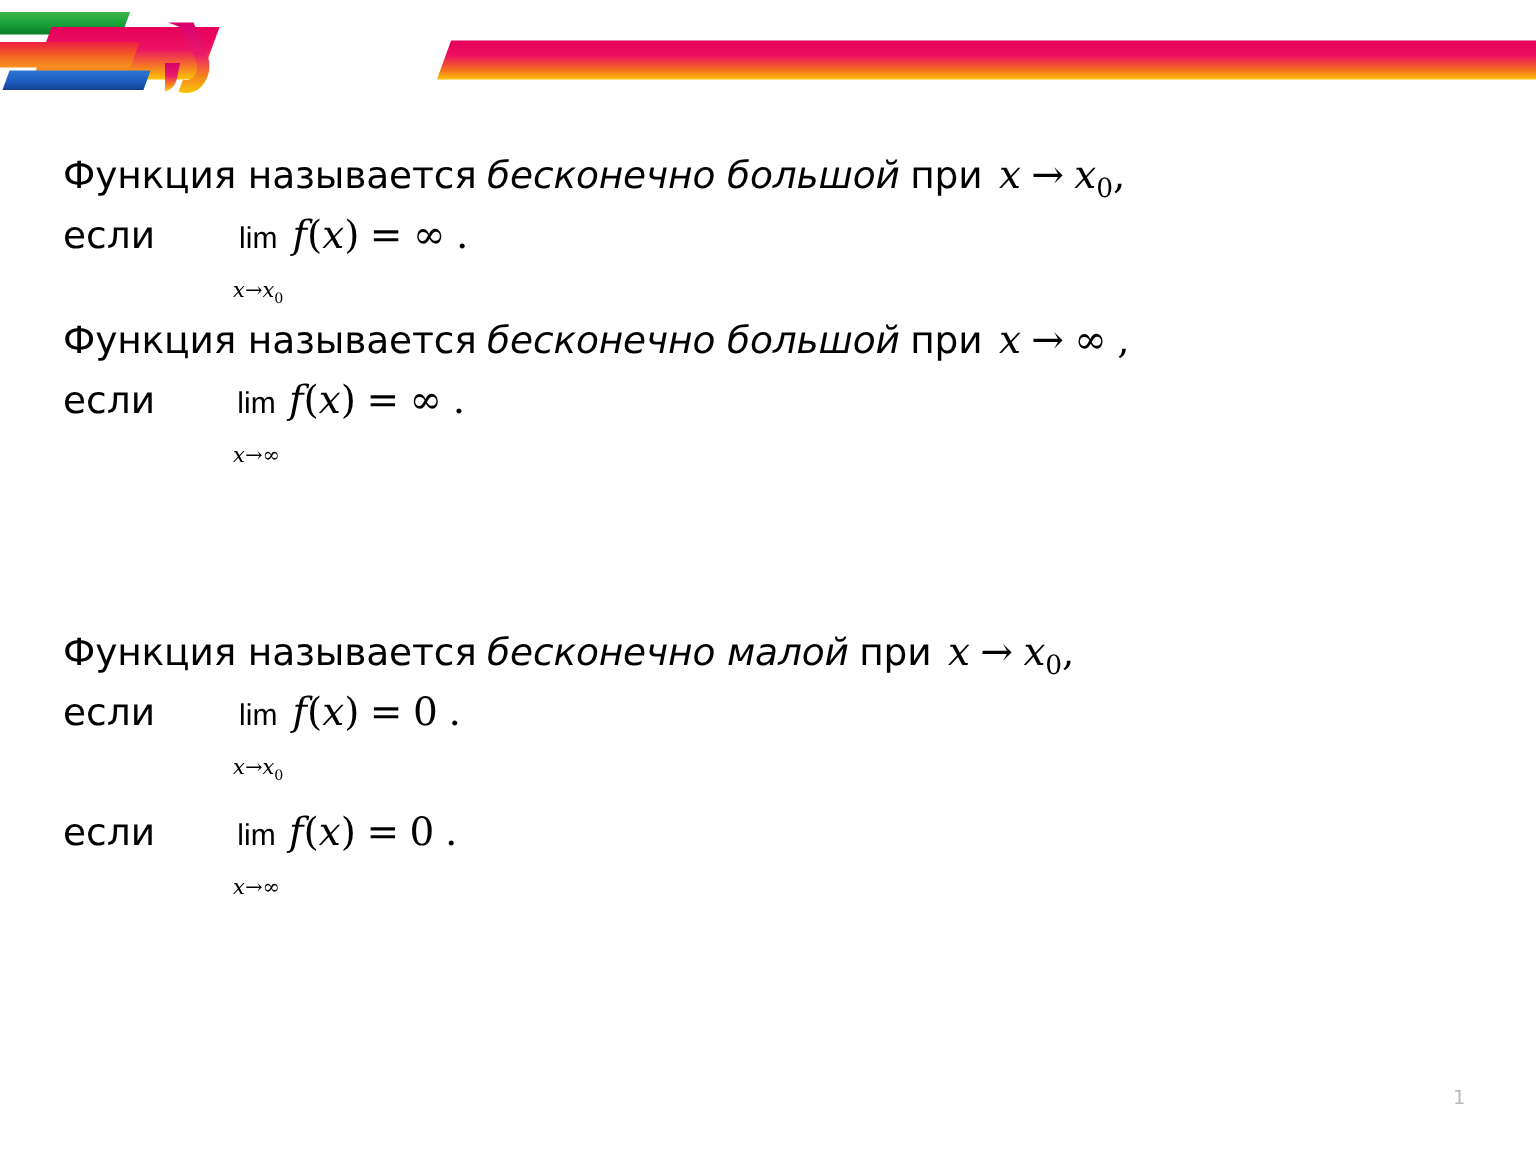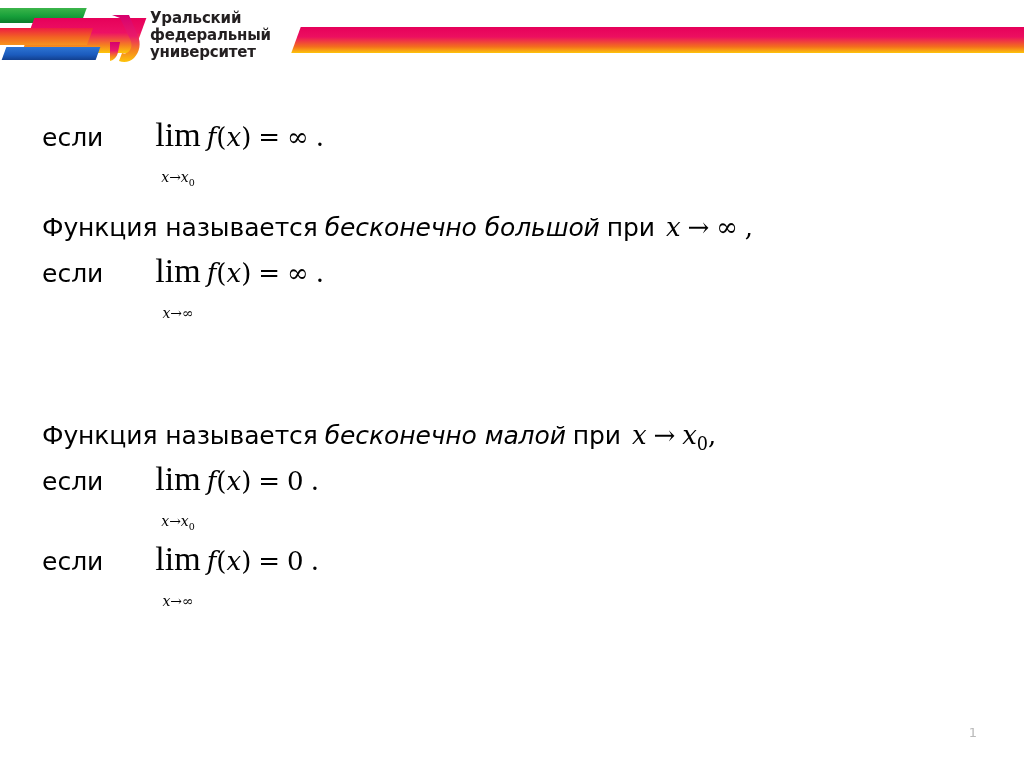--- a/index.html
+++ b/index.html
@@ -151,22 +151,22 @@
   }
   .limop {
     display: inline-flex;
     flex-direction: column;
     align-items: center;
     justify-content: flex-start;
     line-height: 1;
     margin-right: 6px;
   }
   .limop .lim-main {
-    font-family: Liberation Serif, serif;
-    font-size: 34px;
+    font-family: Liberation Sans, sans-serif;
+    font-size: 20px;
     font-style: normal;
   }
   .limop .lim-sub {
     font-family: "DejaVu Serif", serif;
     font-size: 14px;
     font-style: italic;
     margin-top: 18px;
     white-space: nowrap;
   }
   .mvar {
@@ -225,32 +225,30 @@
           <stop offset="45%" stop-color="#ea1a6a"></stop>
           <stop offset="75%" stop-color="#f58220"></stop>
           <stop offset="100%" stop-color="#fdc40b"></stop>
         </linearGradient>
       </defs>
       <path d="M4,3 L21,3 L30,24 C33,31 32,40 26,46 C22,50 16,51 11,49 L14,41 C17,42 20,41 22,38 C24,35 24,31 22,27 L12,6 Z" fill="url(#umarkGrad)"></path>
       <path d="M2,30 L12,30 L10,40 C9,45 6,48 2,49 Z" fill="url(#umarkGrad)"></path>
     </svg>
   </div>
 
-  <div class="logo-words">
-    <div>Уральский</div>
-    <div>федеральный</div>
-    <div>университет</div>
-  </div>
 
   <div class="ribbon-right"></div>
 </div>
 
 <div class="slide-body">
 
   <div class="block b1">
+    <div class="stmt">
+      <span>Функция называется</span><span class="sp"></span><span class="term">бесконечно большой</span><span class="sp"></span><span>при</span><span class="sp-wide"></span><span class="inline-math"><span class="mvar">x</span><span class="sp"></span><span class="mplain">→</span><span class="sp"></span><span class="mvar">x</span><span class="msub">0</span><span class="mplain">,</span></span>
+    </div>
     <div class="cond">
       <span class="word">если</span>
       <span class="math">
         <span class="limop">
           <span class="lim-main">lim</span>
           <span class="lim-sub"><span class="mvar">x</span><span class="mplain">→</span><span class="mvar">x</span><span class="msub">0</span></span>
         </span>
         <span class="mvar">f</span>
           <span class="mplain">(</span>
           <span class="mvar">x</span>

